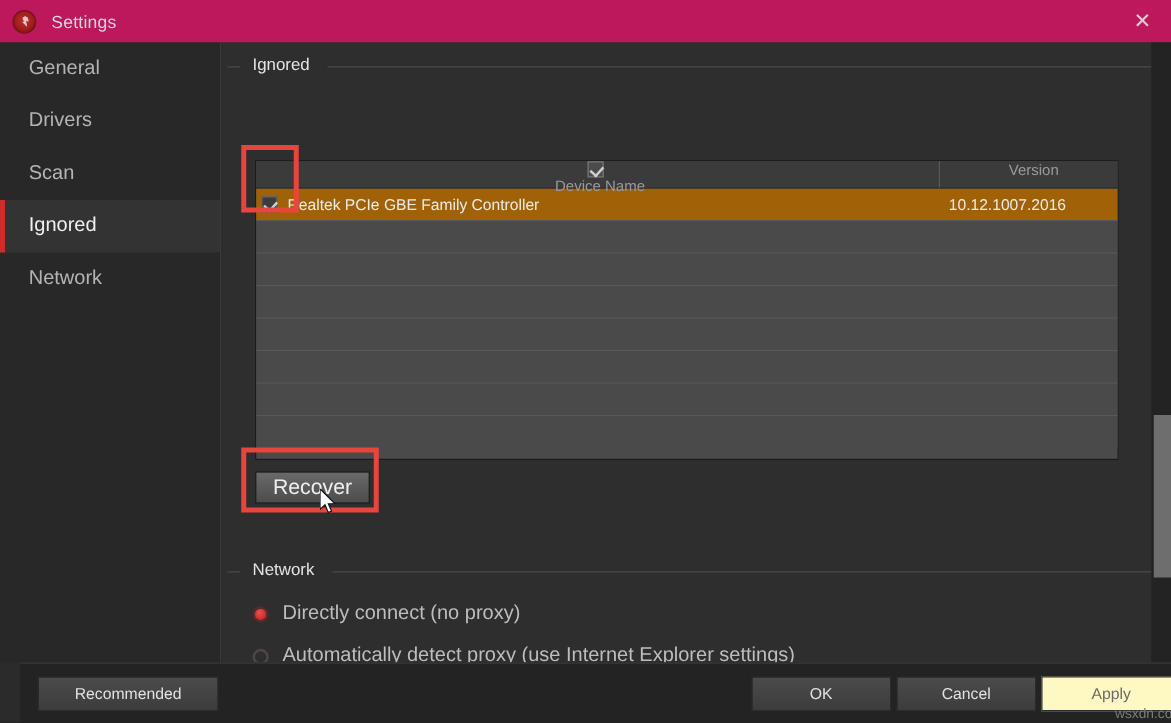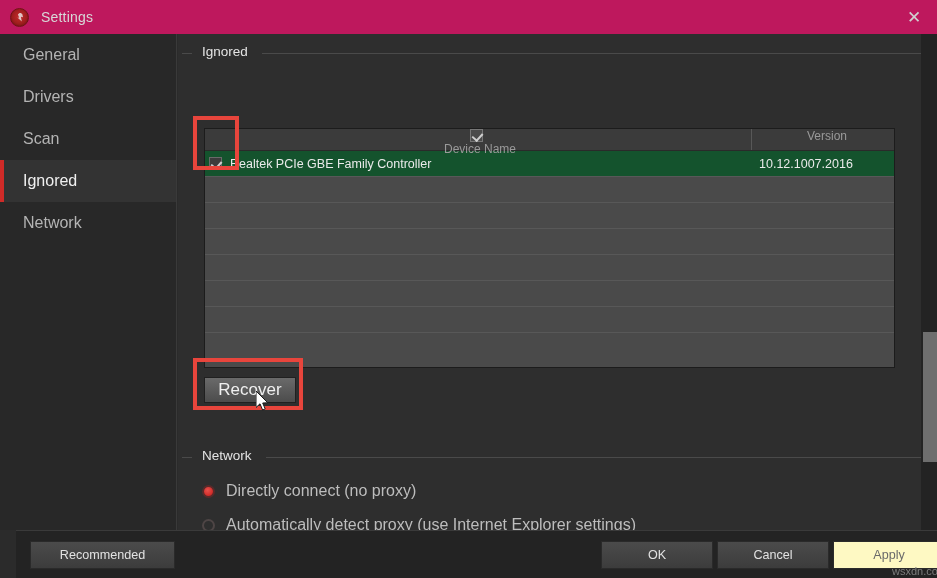--- a/index.html
+++ b/index.html
@@ -130,21 +130,21 @@
     height: 100%;
     flex-direction: column;
   }
   .th.name { width: 546px; padding-left: 4px; }
   .th.ver  { flex: 1; padding-left: 8px; border-left: 1px solid #585858; }
   .trow {
     display: flex;
     height: 26px;
     align-items: center;
     border-bottom: 1px solid #585858;
-    background: #14532d;
+    background: #a16207;
   }
   .trow.empty { background: #4a4a4a; }
   .td { font-size: 12.5px; color: #eaeaea; display: flex; align-items: center; height: 100%; }
   .td.name { width: 546px; padding-left: 4px; }
   .td.ver  { flex: 1; padding-left: 8px; }
 
   .cbx {
     width: 13px; height: 13px;
     background: #3c3c3c;
     border: 1px solid #6a6a6a;

